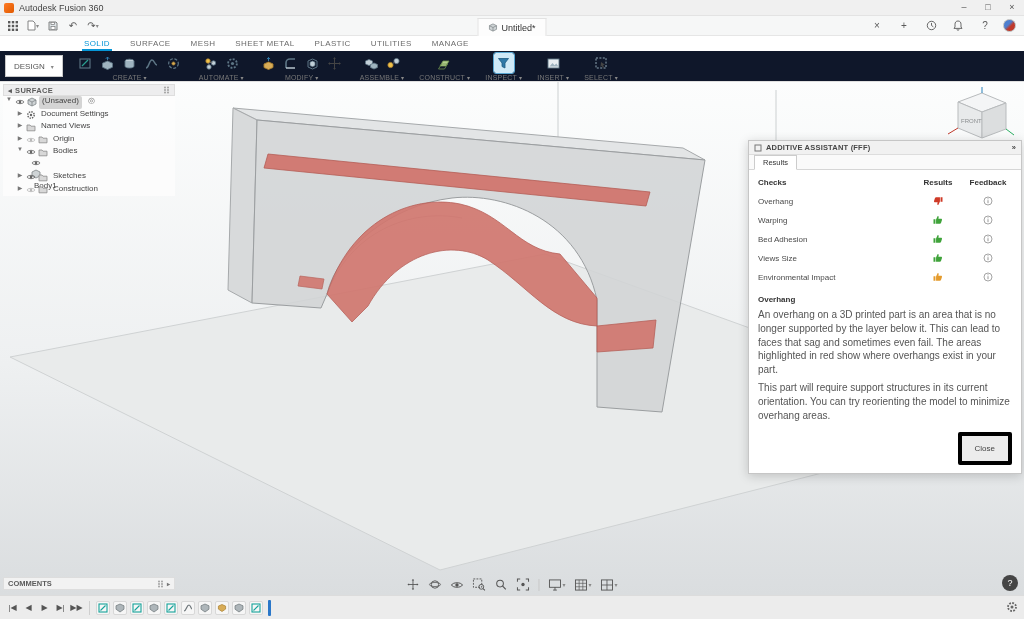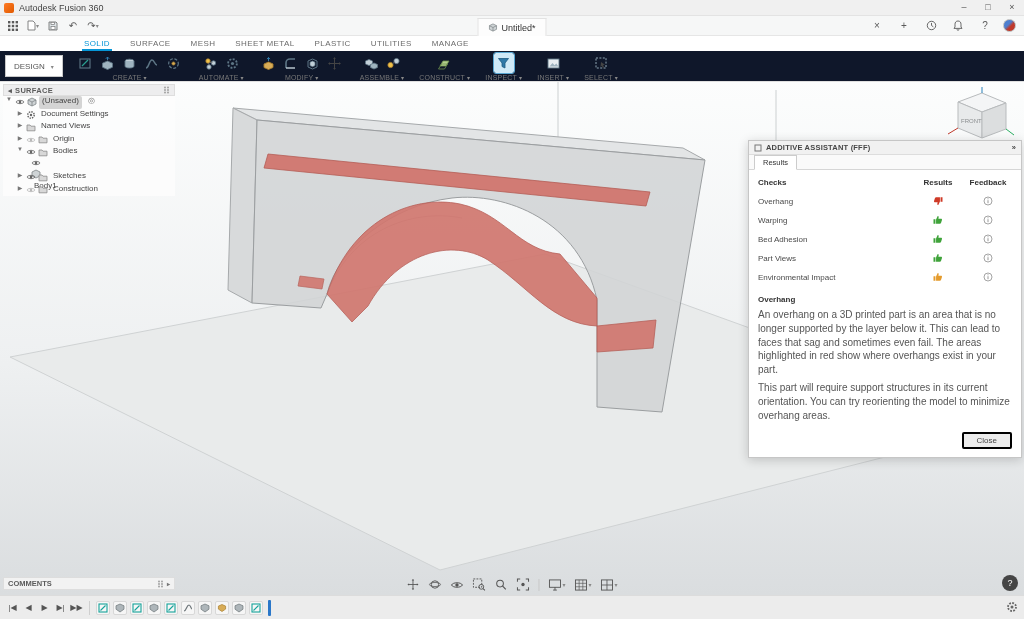--- a/index.html
+++ b/index.html
@@ -93,21 +93,21 @@
     margin-bottom:-1px; }
   .dlg-body { padding:6px 9px 0; }
   .chk-head, .chk-row { display:grid; grid-template-columns:1fr 52px 48px;
     align-items:center; }
   .chk-head { font-weight:bold; color:#333; padding:2px 0 5px; }
   .chk-head .c, .chk-row .c { text-align:center; }
   .chk-row { padding:2.5px 0; color:#4a4a4a; }
   .detail-title { font-weight:bold; color:#333; margin:8px 0 2px; }
   .dlg-body p { margin:4px 0; font-size:10px; line-height:1.38; color:#555; }
   .dlg-footer { display:flex; justify-content:flex-end; padding:6px 9px 8px; }
-  .close-btn { padding:2px 13px; background:#ececec; border:2px solid #000000;
+  .close-btn { padding:8px 13px; background:#ececec; border:4px solid #000000;
     border-radius:2px; font-size:8px; color:#444; font-family:inherit;margin-left:12px; }
   
   .comments { position:absolute; left:3px; bottom:5px; width:172px; height:13px;
     background:#f2f2f2; border:1px solid #ddd; display:flex; align-items:center;
     padding:0 4px; gap:3px; font-size:7.5px; font-weight:bold; color:#5c5c5c; z-index:10; }
   .comments .grow { flex:1; }
   
   .navbar { position:absolute; left:50%; transform:translateX(-50%); bottom:4px;
     display:flex; align-items:center; gap:9px; z-index:10; }
   .nav-ico { display:flex; align-items:center; gap:1px; color:#555; }
@@ -625,21 +625,21 @@
               <path d="M2 7h2.6v6H2zM5.4 13V7.2L7.6 2.6c.9.05 1.5.8 1.3 1.8L8.5 6.4h3.6c.9 0 1.5.9 1.2 1.7l-1.3 3.9c-.25.6-.8 1-1.5 1z" fill="#3fa33a"></path>
             </svg></span>
         <span class="c"><svg width="10" height="10" viewBox="0 0 10 10">
               <circle cx="5" cy="5" r="4" fill="none" stroke="#9a9a9a" stroke-width="0.9"></circle>
               <rect x="4.5" y="4.2" width="1" height="3" fill="#9a9a9a"></rect>
               <rect x="4.5" y="2.3" width="1" height="1" fill="#9a9a9a"></rect>
             </svg></span>
       </div>
 
       <div class="chk-row">
-        <span>Part Views</span>
+        <span>Views Size</span>
         <span class="c"><svg width="12" height="12" viewBox="0 0 16 16">
               <path d="M2 7h2.6v6H2zM5.4 13V7.2L7.6 2.6c.9.05 1.5.8 1.3 1.8L8.5 6.4h3.6c.9 0 1.5.9 1.2 1.7l-1.3 3.9c-.25.6-.8 1-1.5 1z" fill="#3fa33a"></path>
             </svg></span>
         <span class="c"><svg width="10" height="10" viewBox="0 0 10 10">
               <circle cx="5" cy="5" r="4" fill="none" stroke="#9a9a9a" stroke-width="0.9"></circle>
               <rect x="4.5" y="4.2" width="1" height="3" fill="#9a9a9a"></rect>
               <rect x="4.5" y="2.3" width="1" height="1" fill="#9a9a9a"></rect>
             </svg></span>
       </div>
 

